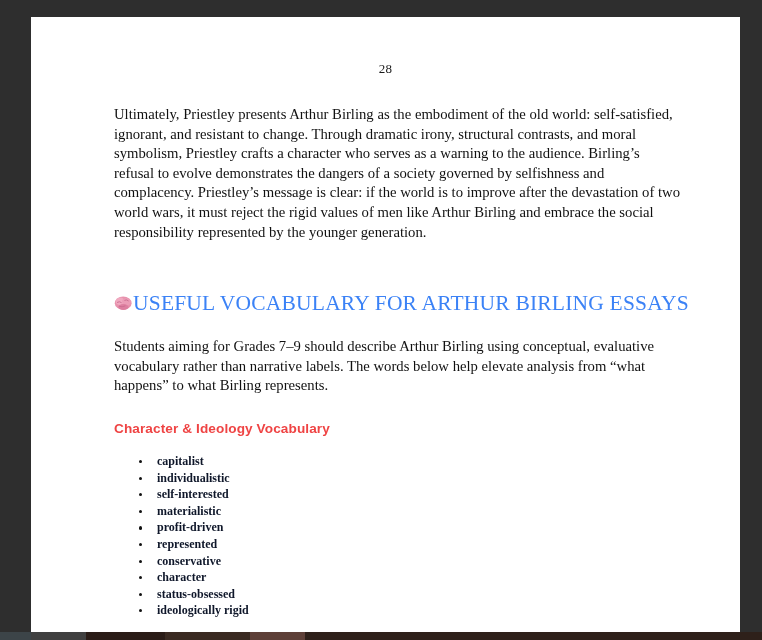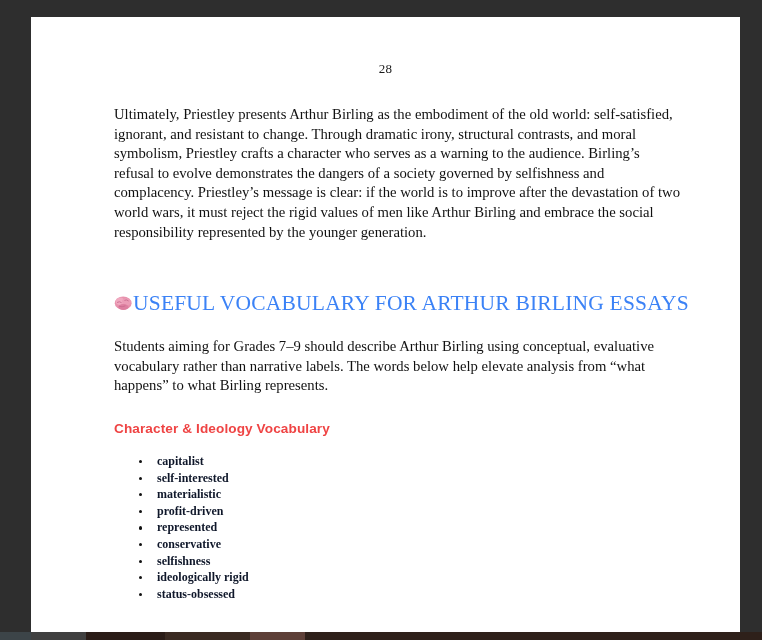--- a/index.html
+++ b/index.html
@@ -173,28 +173,29 @@
           </svg>
         </span><span>USEFUL VOCABULARY FOR ARTHUR BIRLING ESSAYS</span>
       </h1>
 
       <p class="body-text" id="para-students">Students aiming for Grades 7–9 should describe Arthur Birling using conceptual, evaluative vocabulary rather than narrative labels. The words below help elevate analysis from “what happens” to what Birling represents.</p>
 
       <h2 id="sub-heading">Character &amp; Ideology Vocabulary</h2>
 
       <ul id="vocab-list">
           <li>capitalist</li>
+          <li>individualistic</li>
           <li>self-interested</li>
           <li>materialistic</li>
           <li>profit-driven</li>
           <li>represented</li>
           <li>conservative</li>
-          <li>selfishness</li>
+          <li>character</li>
+          <li>status-obsessed</li>
           <li>ideologically rigid</li>
-          <li>status-obsessed</li>
         </ul>
 
     </div>
   </div>
 
   <div id="taskbar">
       <div class="task-seg" style="width: 31px; background: rgb(60, 68, 72);"></div>
       <div class="task-seg" style="width: 55px; background: rgb(64, 64, 64);"></div>
       <div class="task-seg" style="width: 79px; background: rgb(42, 28, 23);"></div>
       <div class="task-seg" style="width: 85px; background: rgb(58, 42, 34);"></div>

